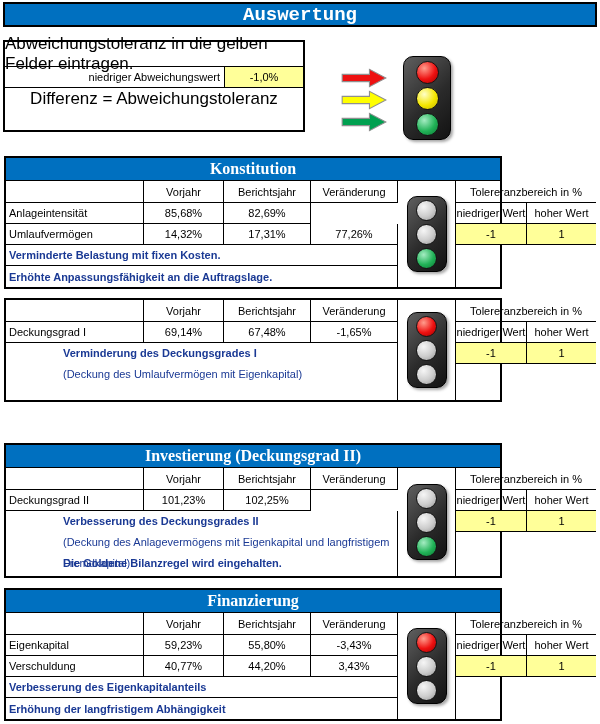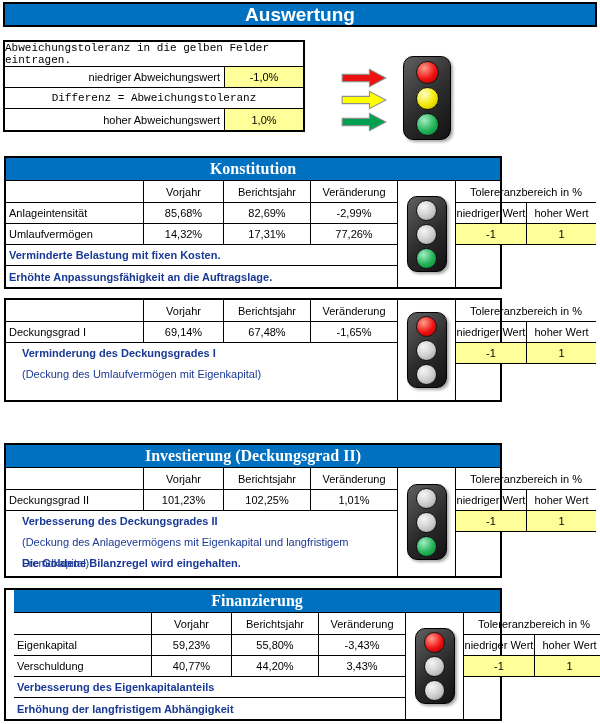--- a/index.html
+++ b/index.html
@@ -9,32 +9,32 @@
     -webkit-font-smoothing:antialiased;
   }
   .abs{position:absolute;}
   
   .title-bar{
     left:3px;top:2px;width:594px;height:25px;
     background:#0070C0;border:2px solid #000;box-sizing:border-box;
     display:flex;align-items:center;justify-content:center;
   }
   .title-bar span{
-    color:#fff;font-family:Liberation Sans, sans-serif;font-weight:bold;font-size:19px;
+    color:#fff;font-family:Liberation Mono, monospace;font-weight:bold;font-size:19px;
   }
   
   .tol-box{
     left:3px;top:40px;width:302px;height:92px;
     border:2px solid #000;box-sizing:border-box;background:#fff;
   }
   .tol-box .row{display:flex;border-bottom:1px solid #000;box-sizing:border-box;}
   .tol-box .row:last-child{border-bottom:none;}
   .rowA{height:25px;}
   .rowB{height:21px;}
-  .full-cell{flex:1;display:flex;align-items:center;justify-content:center;font-size:11px;font-family:Liberation Mono, monospace;}
+  .full-cell{flex:1;display:flex;align-items:center;justify-content:center;font-size:17px;}
   .lbl-cell{width:220px;display:flex;align-items:center;justify-content:flex-end;
     padding-right:4px;border-right:1px solid #000;box-sizing:border-box;font-size:11px;}
   .yellow-cell{flex:1;background:#FFFF99;display:flex;align-items:center;justify-content:center;font-size:11px;}
   
   .arrow{position:absolute;width:46px;height:20px;}
   
   .tl{
     background:linear-gradient(135deg,#5f5f5f 0%,#2b2b2b 55%,#121212 100%);
     border:1px solid #000;border-radius:10px;
     display:flex;flex-direction:column;align-items:center;justify-content:center;
@@ -64,44 +64,40 @@
   .gB2{grid-template-rows:22px 21px 21px 44px;}
   .cell{font-size:11px;display:flex;align-items:center;box-sizing:border-box;overflow:hidden;}
   .c{justify-content:center;}
   .lft{padding-left:3px;}
   .br{border-right:1px solid #000;}
   .bb{border-bottom:1px solid #000;}
   .yl{background:#FFFF99;}
   .note{color:#1A3994;font-weight:bold;font-size:11px;}
   .plain{font-weight:normal;}
   .notes-block{display:flex;flex-direction:column;justify-content:flex-start;align-items:stretch;}
-  .note-line{height:21px;line-height:21px;padding-left:16px;}
+  .note-line{height:21px;line-height:21px;padding-left:16px;margin-left:41px;}
   .tl-cell{display:flex;align-items:center;justify-content:center;}
 </style>
 </head>
 <body>
 
 <div class="abs title-bar">
   <span>Auswertung</span>
 </div>
 
 <div class="abs tol-box">
   <div class="row rowA">
     <div class="full-cell">Abweichungstoleranz in die gelben Felder eintragen.</div>
   </div>
   <div class="row rowB">
     <div class="lbl-cell">niedriger Abweichungswert</div>
     <div class="yellow-cell">-1,0%</div>
   </div>
   <div class="row rowB">
     <div class="full-cell">Differenz = Abweichungstoleranz</div>
-  </div>
-  <div class="row rowB">
-    <div class="lbl-cell">hoher Abweichungswert</div>
-    <div class="yellow-cell">1,0%</div>
   </div>
 </div>
 
 <svg class="arrow" style="left:341px;top:68px;" viewBox="0 0 50 22">
   <path d="M1 7 H31 V1.5 L49 11 L31 20.5 V15 H1 Z" stroke="#8f8f8f" stroke-width="1.2" fill="#EE1111"></path>
 </svg>
 <svg class="arrow" style="left:341px;top:90px;" viewBox="0 0 50 22">
   <path d="M1 7 H31 V1.5 L49 11 L31 20.5 V15 H1 Z" stroke="#8f8f8f" stroke-width="1.2" fill="#FFFF00"></path>
 </svg>
 <svg class="arrow" style="left:341px;top:112px;" viewBox="0 0 50 22">
@@ -128,21 +124,20 @@
         <span class="bulb b-off"></span>
         <span class="bulb b-off"></span>
         <span class="bulb b-green"></span>
       </div>
     </div>
     <div class="cell bb c" style="grid-column:6/8;grid-row:1">Tolereranzbereich in %</div>
 
     <div class="cell br bb lft" style="grid-column:1;grid-row:2">Anlageintensität</div>
     <div class="cell br bb c" style="grid-column:2;grid-row:2">85,68%</div>
     <div class="cell br bb c" style="grid-column:3;grid-row:2">82,69%</div>
-    <div class="cell br bb c" style="grid-column:4;grid-row:2">-2,99%</div>
     <div class="cell br bb c" style="grid-column:6;grid-row:2">niedriger Wert</div>
     <div class="cell bb c" style="grid-column:7;grid-row:2">hoher Wert</div>
 
     <div class="cell br bb lft" style="grid-column:1;grid-row:3">Umlaufvermögen</div>
     <div class="cell br bb c" style="grid-column:2;grid-row:3">14,32%</div>
     <div class="cell br bb c" style="grid-column:3;grid-row:3">17,31%</div>
     <div class="cell br bb c" style="grid-column:4;grid-row:3">77,26%</div>
     <div class="cell br bb c yl" style="grid-column:6;grid-row:3">-1</div>
     <div class="cell bb c yl" style="grid-column:7;grid-row:3">1</div>
 
@@ -198,36 +193,35 @@
         <span class="bulb b-off"></span>
         <span class="bulb b-off"></span>
         <span class="bulb b-green"></span>
       </div>
     </div>
     <div class="cell bb c" style="grid-column:6/8;grid-row:1">Tolereranzbereich in %</div>
 
     <div class="cell br bb lft" style="grid-column:1;grid-row:2">Deckungsgrad II</div>
     <div class="cell br bb c" style="grid-column:2;grid-row:2">101,23%</div>
     <div class="cell br bb c" style="grid-column:3;grid-row:2">102,25%</div>
-    <div class="cell br bb c" style="grid-column:4;grid-row:2">1,01%</div>
     <div class="cell br bb c" style="grid-column:6;grid-row:2">niedriger Wert</div>
     <div class="cell bb c" style="grid-column:7;grid-row:2">hoher Wert</div>
 
     <div class="br notes-block" style="grid-column:1/5;grid-row:3/5">
       <div class="note-line note">Verbesserung des Deckungsgrades II</div>
       <div class="note-line note plain">(Deckung des Anlagevermögens mit Eigenkapital und langfristigem Fremdkapital)</div>
       <div class="note-line note">Die Goldene Bilanzregel wird eingehalten.</div>
     </div>
     <div class="cell br bb c yl" style="grid-column:6;grid-row:3">-1</div>
     <div class="cell bb c yl" style="grid-column:7;grid-row:3">1</div>
     <div class="cell" style="grid-column:6/8;grid-row:4"></div>
   </div>
 </div>
 
-<div class="abs section" style="top:588px;padding-left:8px;">
+<div class="abs section" style="top:588px;">
   <div class="sec-title">
     <span>Finanzierung</span>
   </div>
   <div class="grid gA">
     <div class="cell br bb" style="grid-column:1;grid-row:1"></div>
     <div class="cell br bb c" style="grid-column:2;grid-row:1">Vorjahr</div>
     <div class="cell br bb c" style="grid-column:3;grid-row:1">Berichtsjahr</div>
     <div class="cell br bb c" style="grid-column:4;grid-row:1">Veränderung</div>
     <div class="cell br tl-cell" style="grid-column:5;grid-row:1/6">
       <div class="tl tl-small">

